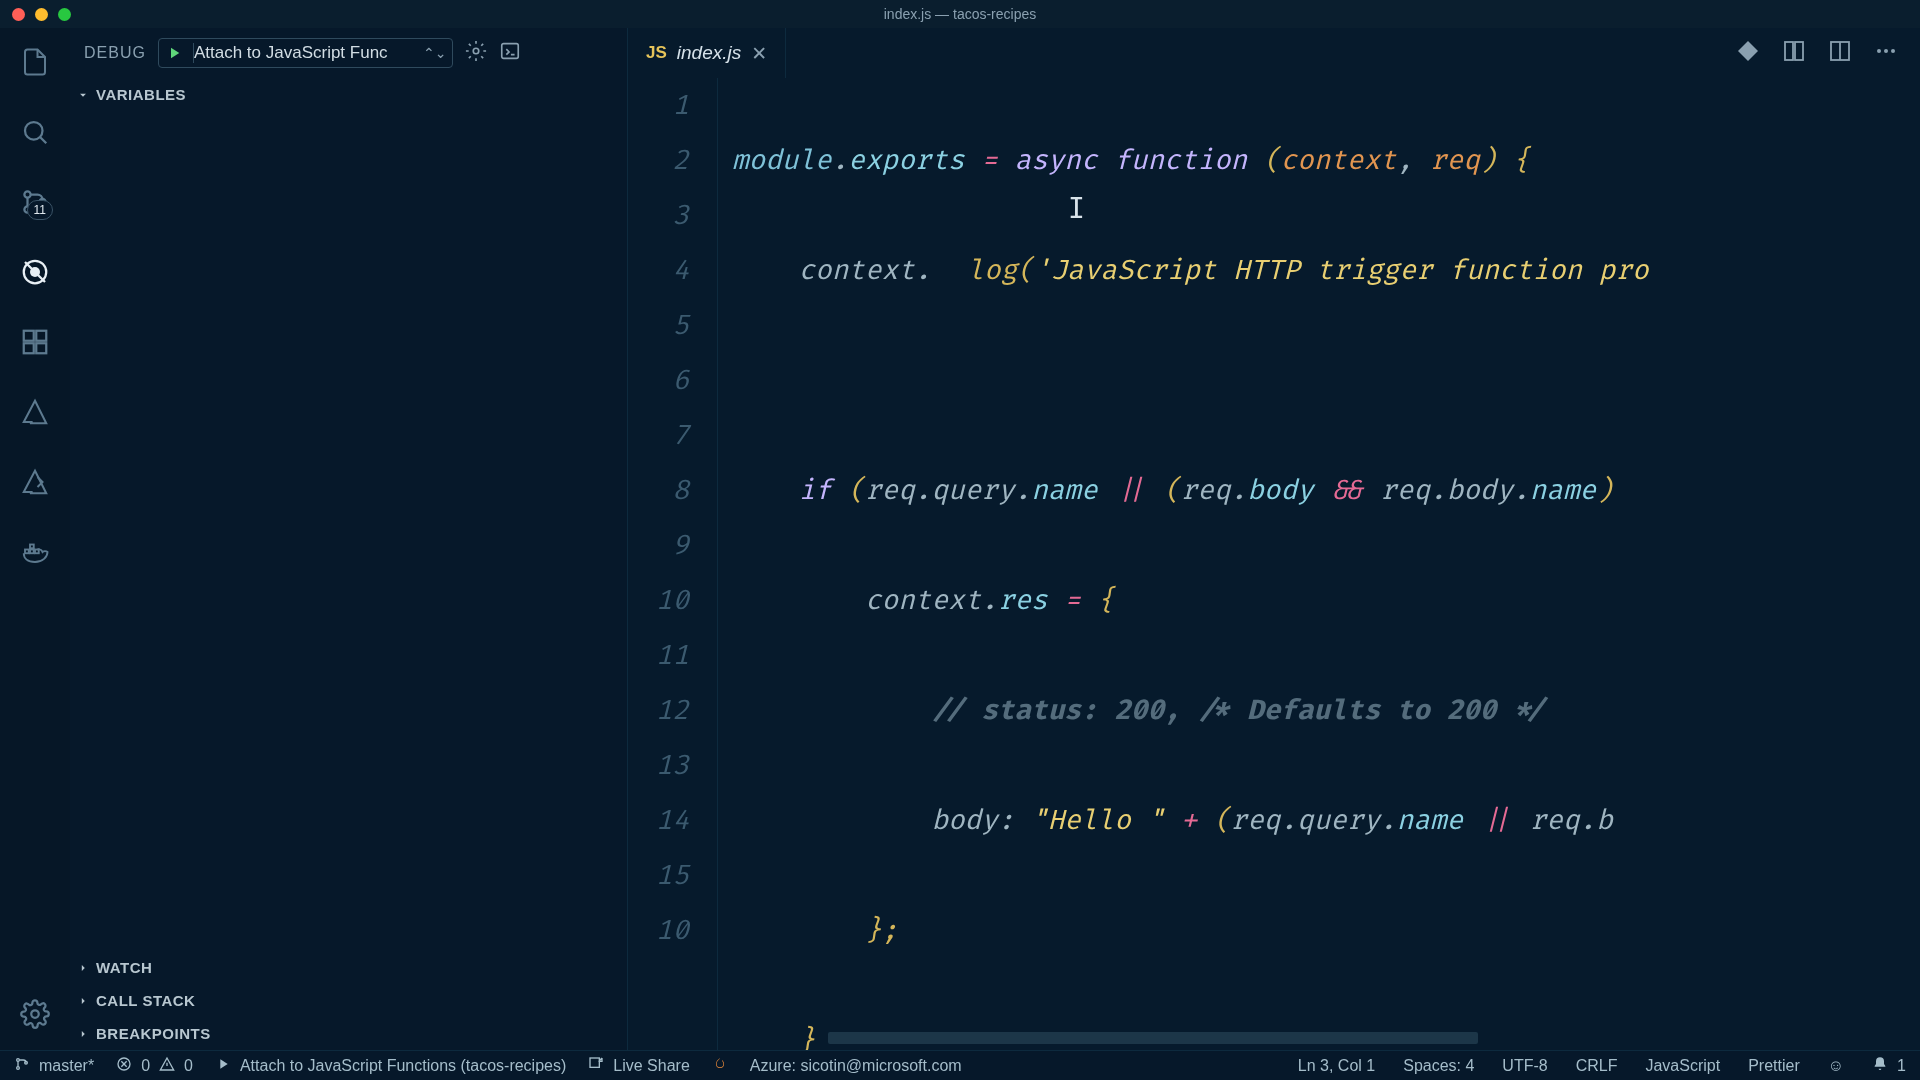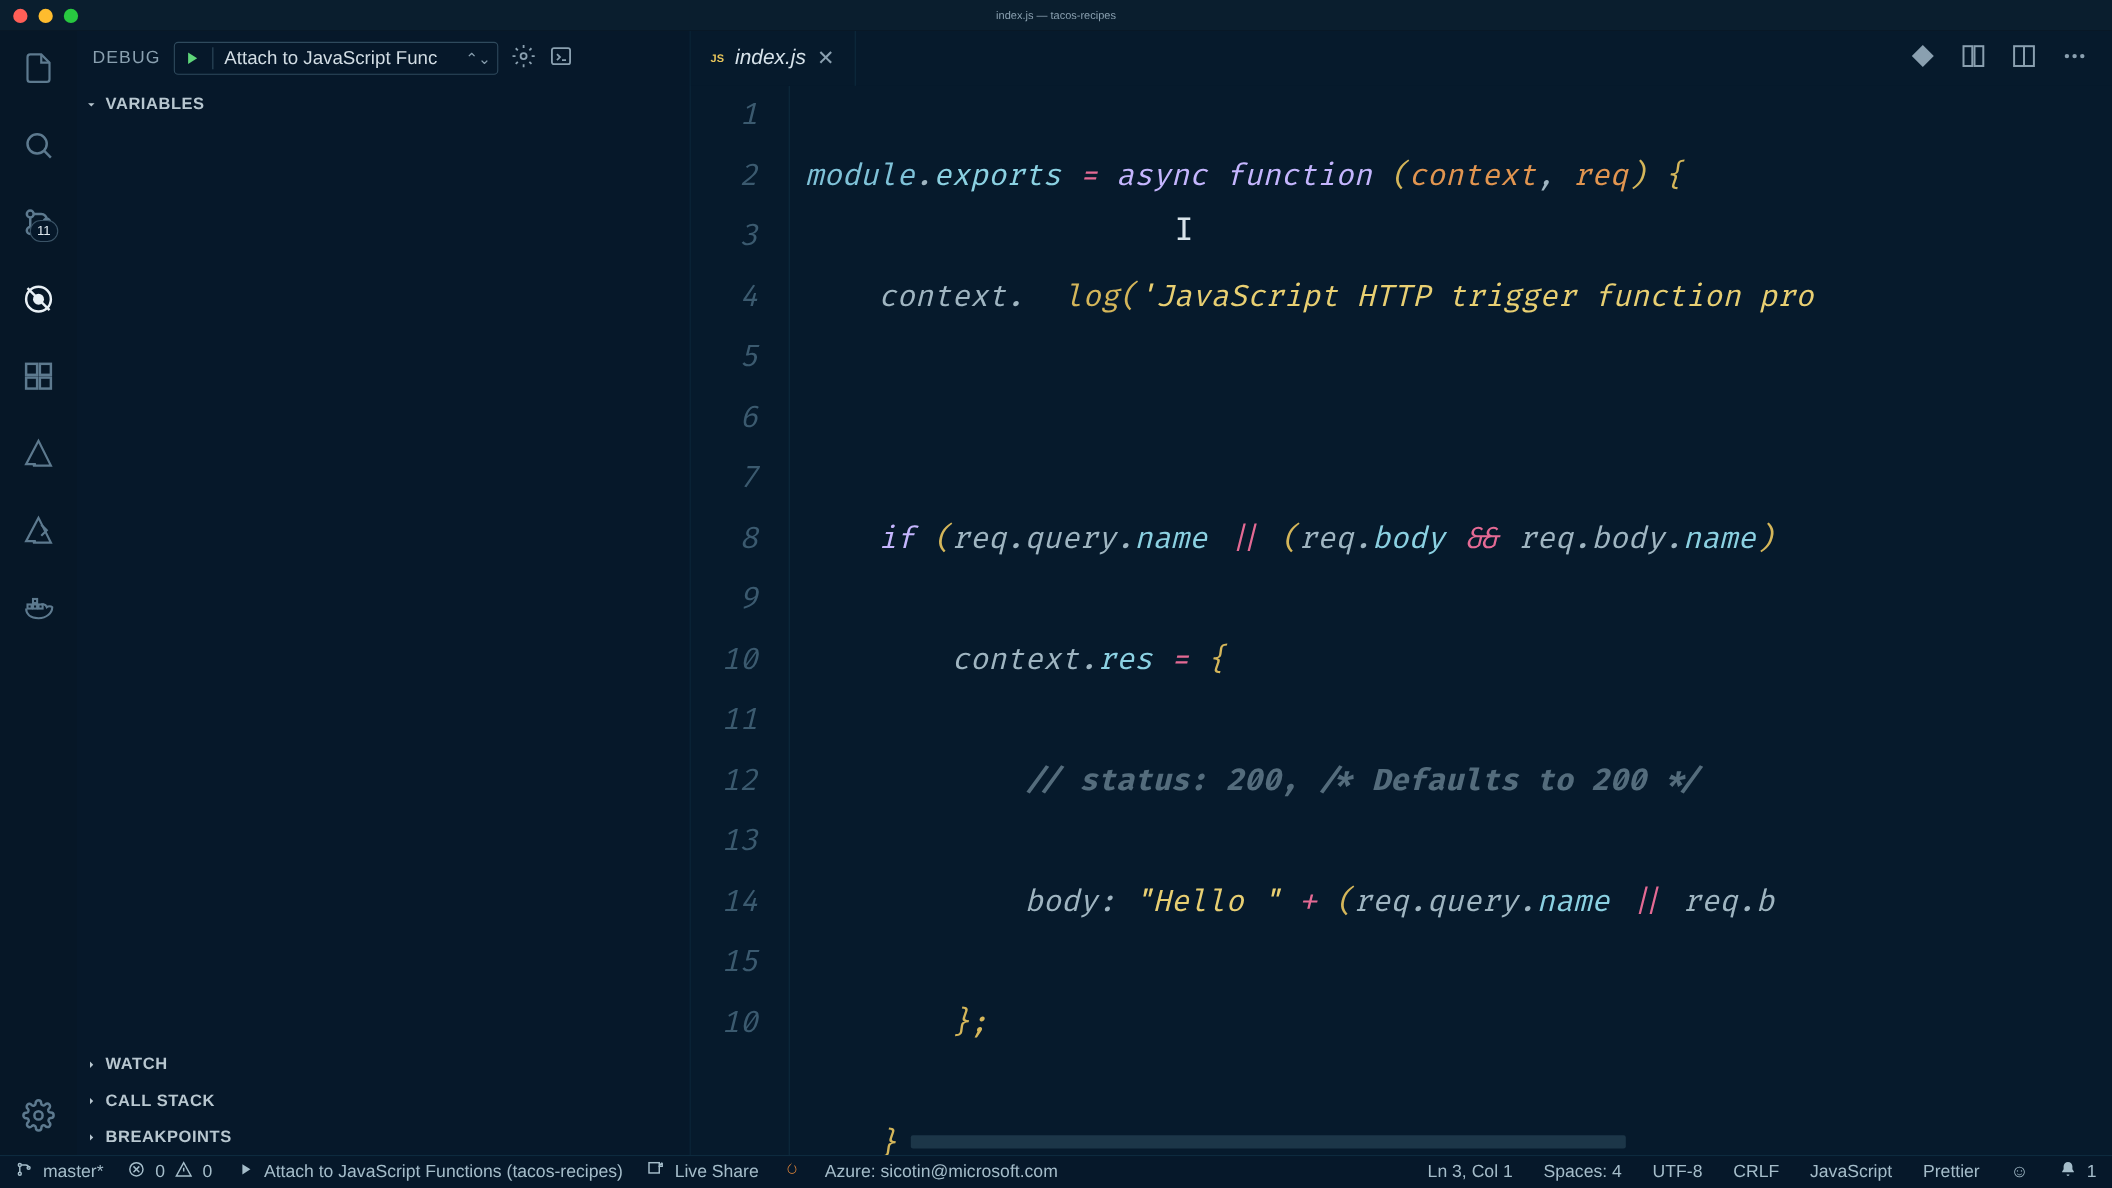--- a/index.html
+++ b/index.html
@@ -26,21 +26,21 @@
     margin-left: 12px;
   }
   .tl { width: 13px; height: 13px; border-radius: 50%; }
   .tl-r { background: #ff5f57; }
   .tl-y { background: #febc2e; }
   .tl-g { background: #28c840; }
   .title-text {
     position: absolute;
     left: 50%;
     transform: translateX(-50%);
-    font-size: 10px;
+    font-size: 14px;
     color: #8aa0b0;
   }
   .main-area {
     flex: 1;
     display: flex;
     background: #06182a;
     overflow: hidden;
   }
   .activity-bar {
     width: 70px;
@@ -97,21 +97,20 @@
     padding: 4px 6px;
     gap: 10px;
   }
   .play-btn { color: #5fd67a; display: flex; align-items: center; }
   .play-btn svg { width: 18px; height: 18px; }
   .config-select {
     color: #d2dde4; font-size: 17px;
     white-space: nowrap; overflow: hidden; text-overflow: ellipsis;
     width: 220px;
     border-left: 1px solid #2f4a5d;
-    padding-left: 10px;
   }
   .tool-icon { color: #8aa0b0; cursor: pointer; }
   .tool-icon svg { width: 22px; height: 22px; }
   .panel-header {
     display: flex; align-items: center;
     padding: 8px 6px;
     font-size: 15px; font-weight: 600; letter-spacing: 0.5px;
     color: #b8c7d0;
     cursor: pointer;
   }
@@ -135,21 +134,21 @@
   .tab {
     display: flex; align-items: center;
     padding: 0 18px; height: 100%;
     gap: 10px;
     border-right: 1px solid #0d2a3e;
     font-style: italic;
     font-size: 19px;
     color: #d6e2ea;
     cursor: pointer;
   }
-  .tab .js-badge { color: #e6c45a; font-style: normal; font-weight: 700; font-size: 10px; text-align: right; }
+  .tab .js-badge { color: #e6c45a; font-style: normal; font-weight: 700; font-size: 17px; text-align: right; }
   .tab .close { color: #8aa0b0; font-style: normal; cursor: pointer; }
   .editor-actions {
     margin-left: auto; display: flex; gap: 22px; padding-right: 22px;
   }
   .editor-actions .tool-icon svg { width: 24px; height: 24px; }
   .editor {
     flex: 1;
     display: flex;
     font-family: "Operator Mono", "Fira Code", Menlo, monospace;
     font-style: italic;

